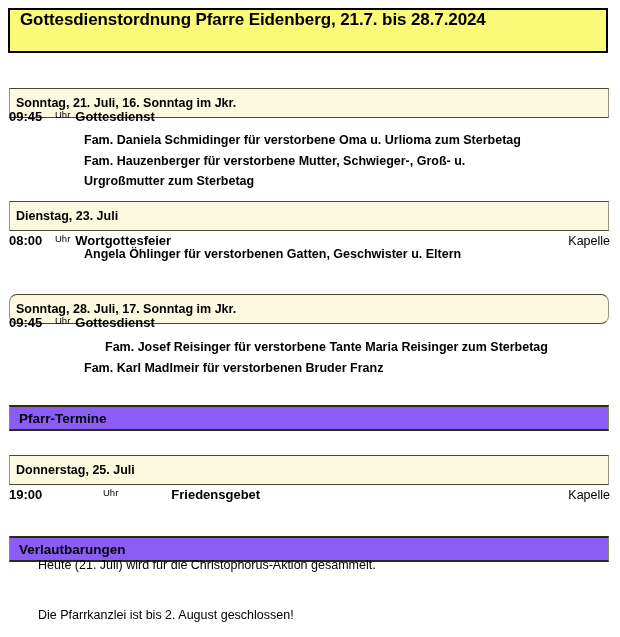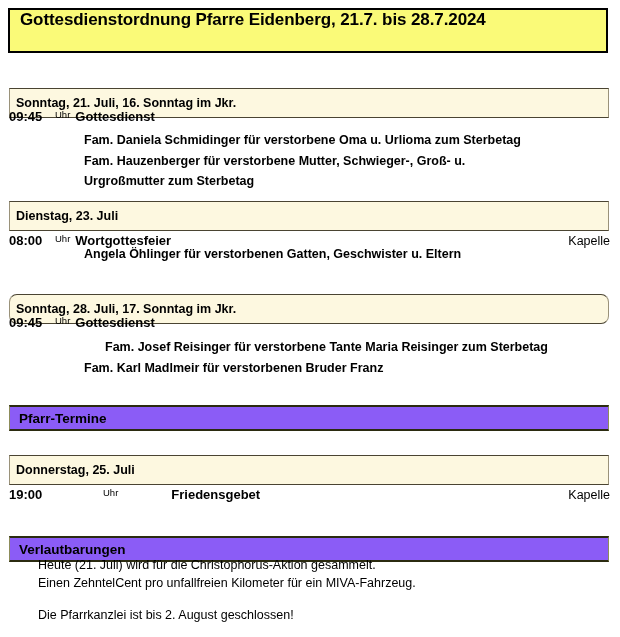--- a/index.html
+++ b/index.html
@@ -203,16 +203,15 @@
     <span class="event-unit">Uhr</span>
     <span class="event-title">Friedensgebet</span>
     <span class="event-place">Kapelle</span>
   </div>
 
   <div class="section-banner" style="top:536px;">
     <span class="section-text">Verlautbarungen</span>
   </div>
 
   <div class="announce-line" style="top:558px;">Heute (21. Juli) wird für die Christophorus-Aktion gesammelt.</div>
-  <div class="announce-line" style="top:576px;">Einen ZehntelCent pro unfallfreien Kilometer für ein MIVA-Fahrzeug.</div>
   <div class="announce-line" style="top:608px;">Die Pfarrkanzlei ist bis 2. August geschlossen!</div>
 
 </div>
 
 </body></html>

